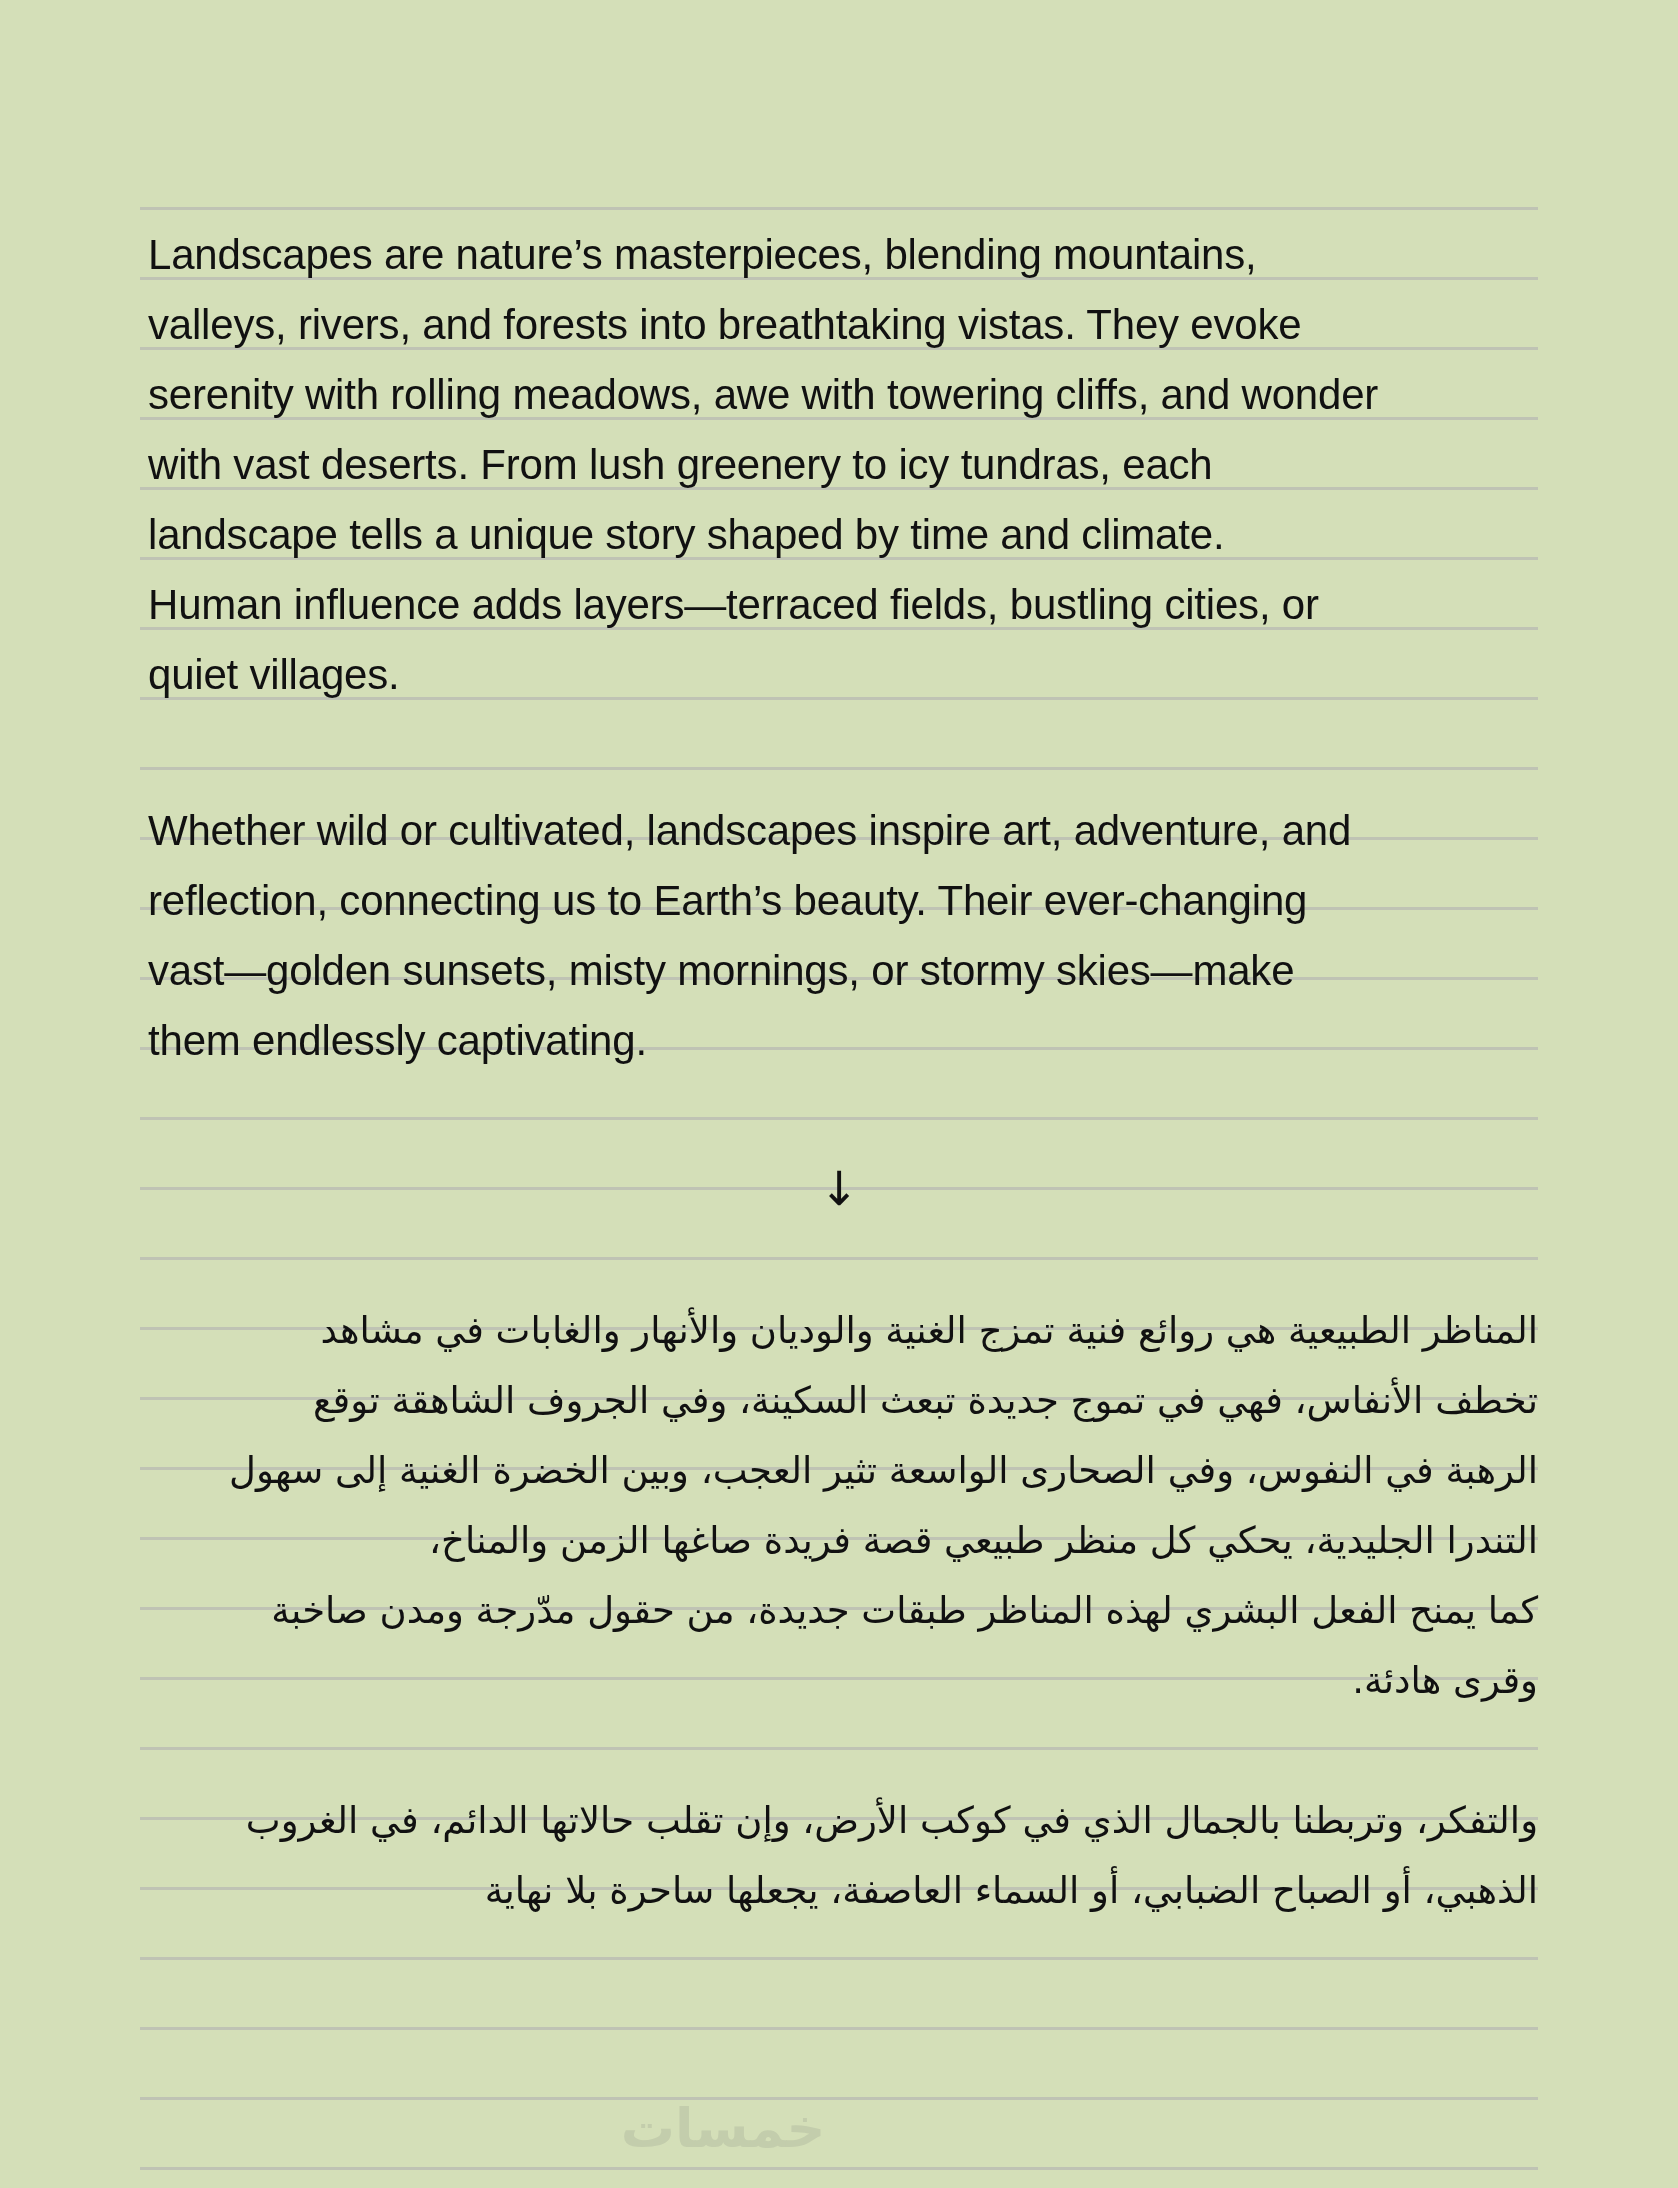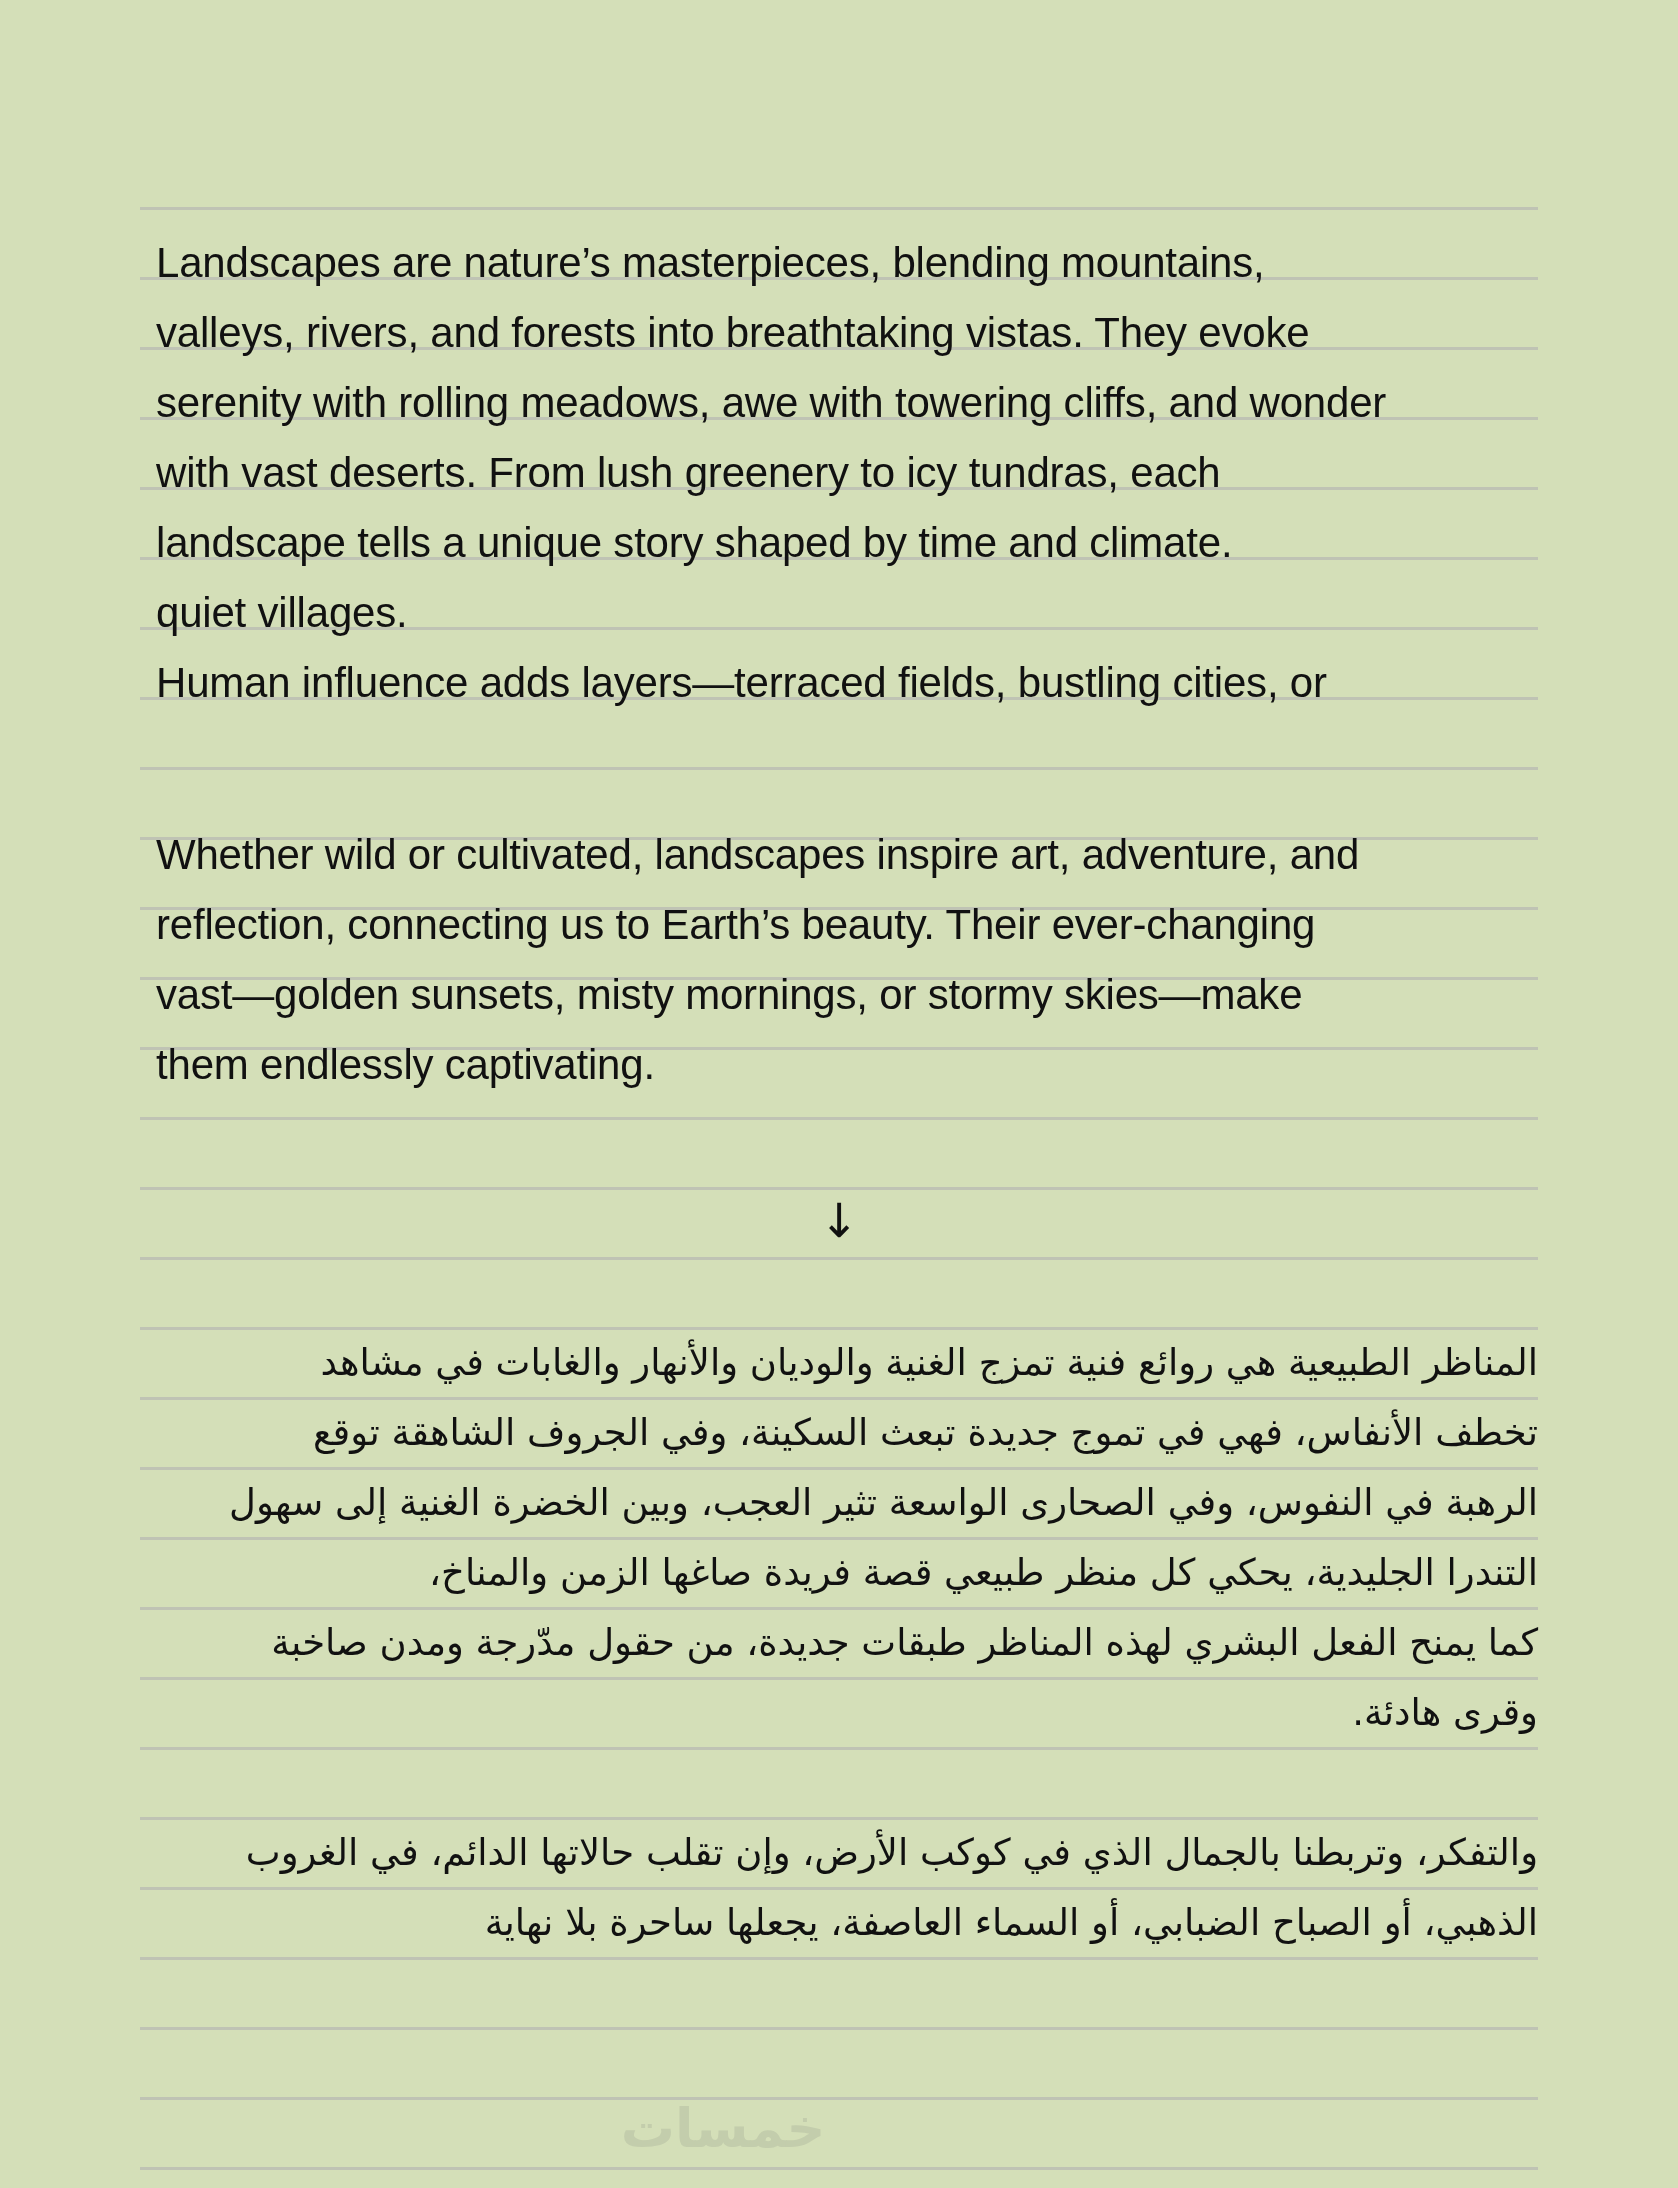--- a/index.html
+++ b/index.html
@@ -44,21 +44,21 @@
     line-height: 70px;
     height: 70px;
     margin: 0;
     position: relative;
     top: 1.9px;
   }
   .spacer { height: 70px; }
   .en {
     font-size: 42px;
     line-height: 70px;
-    margin: 16px;
+    margin: 8px;
     letter-spacing: -0.2px;
     position: relative;
     top: 1.9px;
   }
   .en .ln { display: block; height: 70px; white-space: nowrap; }
   .arrow {
     text-align: center;
     font-family: "DejaVu Sans", sans-serif;
     font-size: 47px;
     line-height: 70px;
@@ -101,22 +101,22 @@
 <div class="page">
 
   <div class="spacer"></div>
 
   <p class="en">
     <span class="ln">Landscapes are nature’s masterpieces, blending mountains,</span>
     <span class="ln">valleys, rivers, and forests into breathtaking vistas. They evoke</span>
     <span class="ln">serenity with rolling meadows, awe with towering cliffs, and wonder</span>
     <span class="ln">with vast deserts. From lush greenery to icy tundras, each</span>
     <span class="ln">landscape tells a unique story shaped by time and climate.</span>
+    <span class="ln">Human influence adds layers—terraced fields, bustling cities, or</span>
     <span class="ln">quiet villages.</span>
-    <span class="ln">Human influence adds layers—terraced fields, bustling cities, or</span>
   </p>
 
   <div class="spacer"></div>
 
   <p class="en">
     <span class="ln">Whether wild or cultivated, landscapes inspire art, adventure, and</span>
     <span class="ln">reflection, connecting us to Earth’s beauty. Their ever-changing</span>
     <span class="ln">vast—golden sunsets, misty mornings, or stormy skies—make</span>
     <span class="ln">them endlessly captivating.</span>
   </p>

